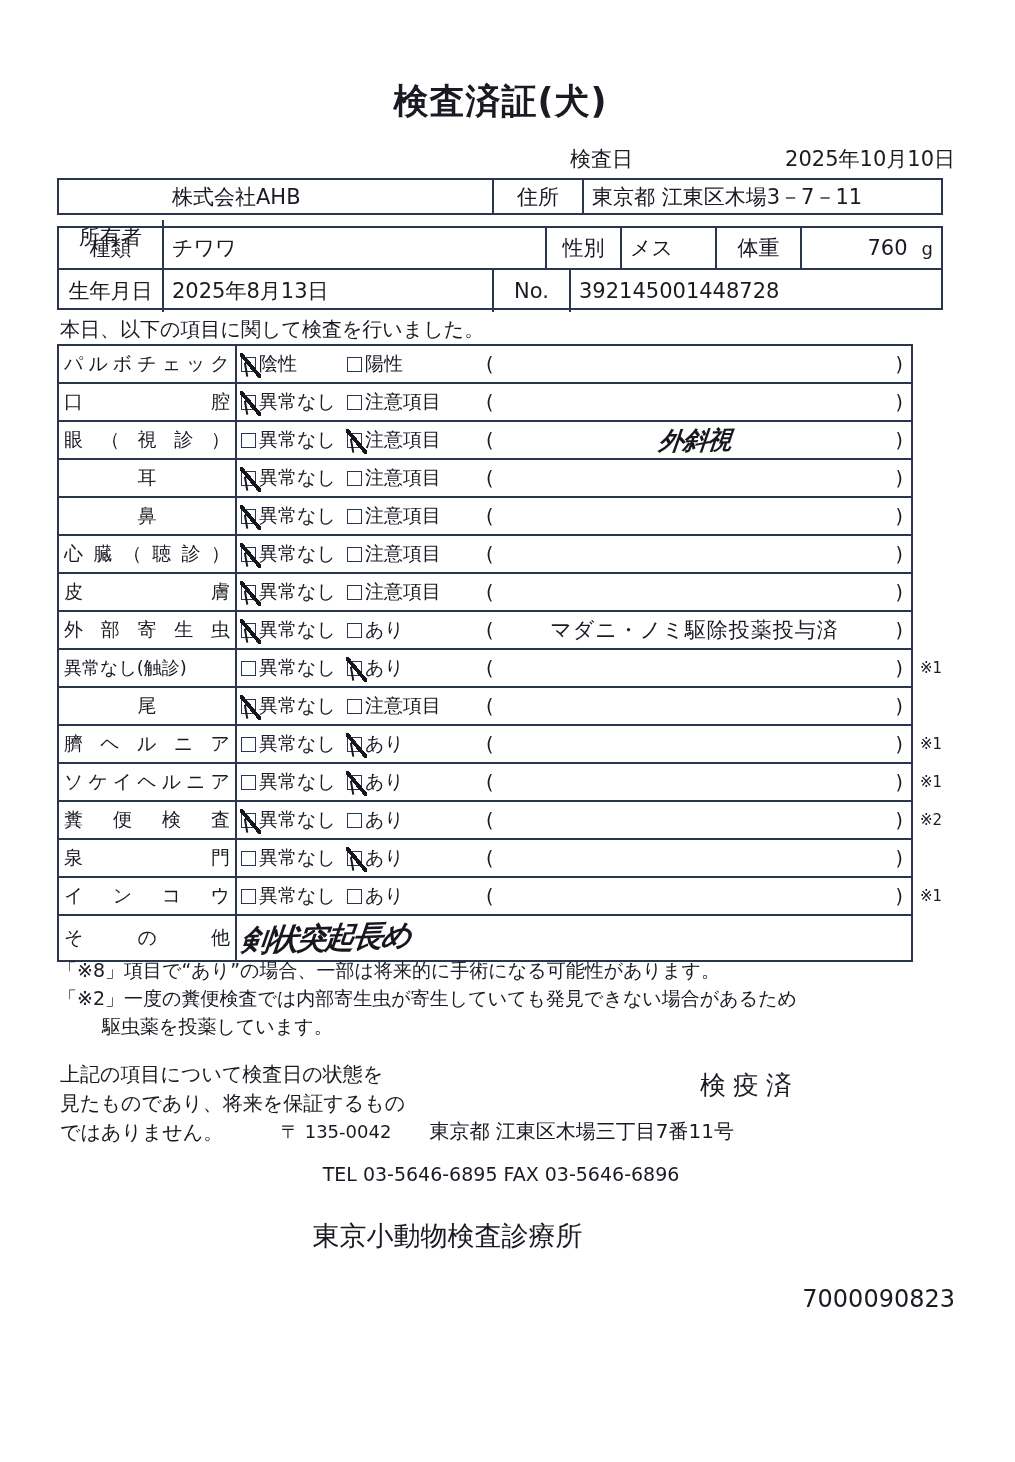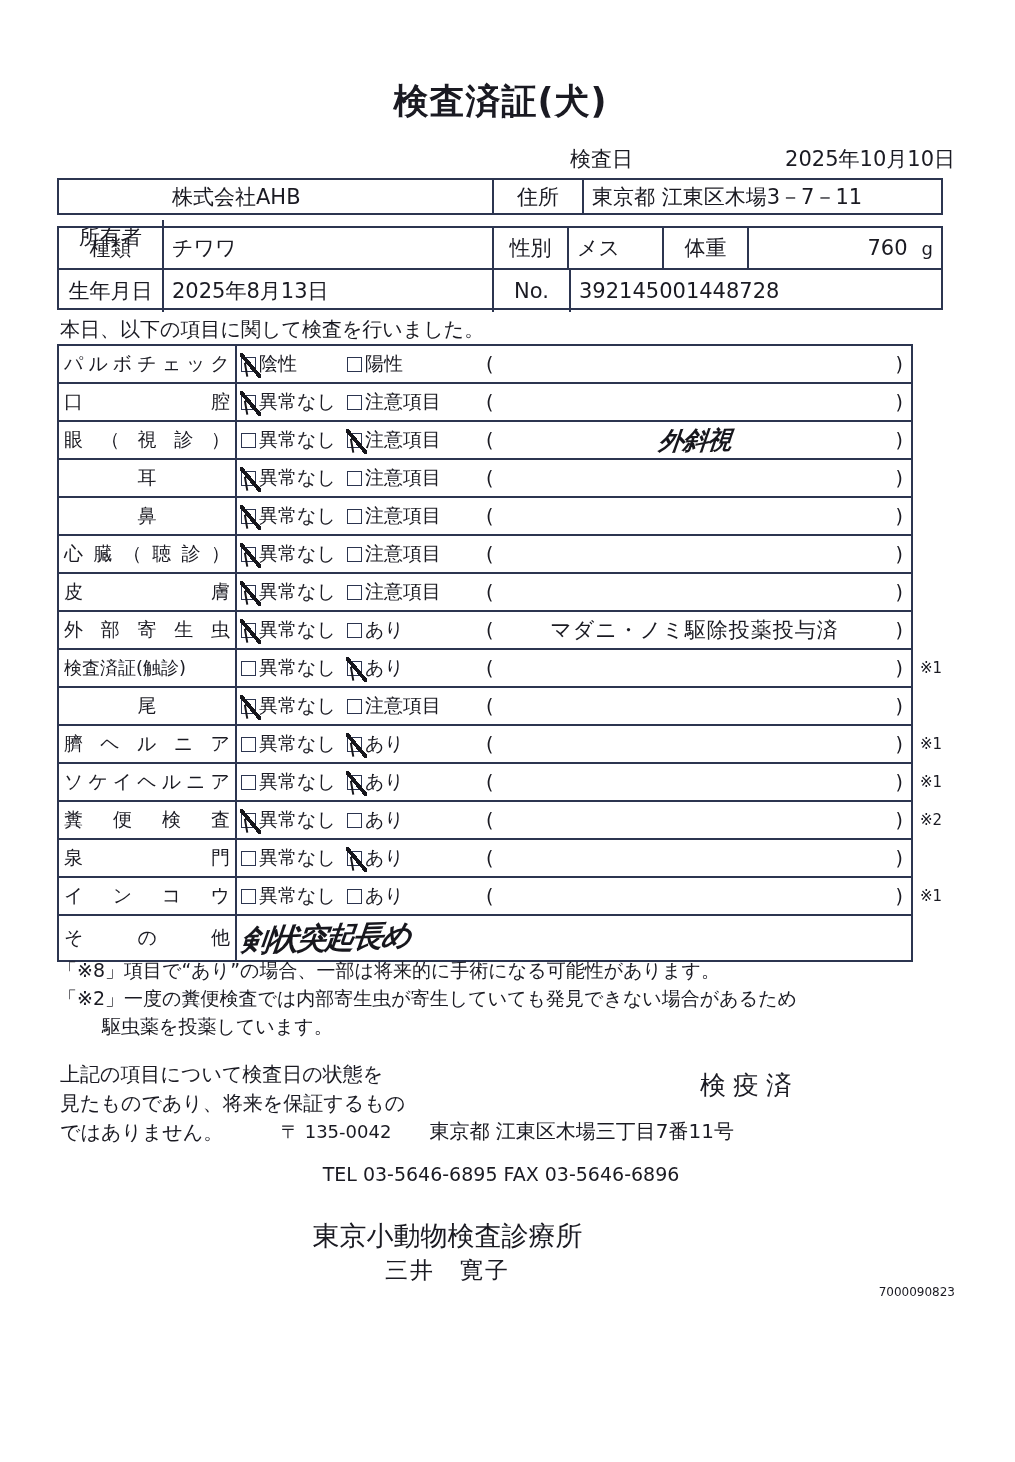--- a/index.html
+++ b/index.html
@@ -57,21 +57,21 @@
   }
   .detail-row { display:flex; height:42px;align-items:center; }
   .detail-row.top { border-bottom:2px solid #2c3550; }
   .detail-row .c {
     border-right:2px solid #2c3550;
     display:flex; align-items:center;
     font-size:21px; padding:0 8px; height:100%;
   }
   .detail-row .c:last-child { border-right:none; }
   .w-kind-lbl { width:105px; justify-content:center; }
-  .w-kind-val { width:330px;font-family:Liberation Mono, monospace; }
+  .w-kind-val { width:383px;font-family:Liberation Mono, monospace; }
   .w-sex-lbl  { width:75px; justify-content:center; }
   .w-sex-val  { width:95px; }
   .w-wt-lbl   { width:85px; justify-content:center; }
   .w-wt-val   { flex:1; justify-content:flex-end; gap:14px; padding-right:16px; }
   .w-wt-val .unit { font-size:18px; }
   .w-bd-lbl   { width:105px; justify-content:center; }
   .w-bd-val   { width:330px; }
   .w-no-lbl   { width:75px; justify-content:center; border-right:none !important; }
   .w-no-val   { flex:1; border-left:2px solid #2c3550; }
 
@@ -215,21 +215,21 @@
     padding-right:120px;
   }
   .vet-name {
     position:absolute; left:0; top:1255px; width:1015px;
     text-align:center; font-size:23px;
     padding-right:120px;
     letter-spacing:2px;
   }
   .serial {
     position:absolute; right:60px; top:1285px;
-    font-size:12px;
+    font-size:24px;
   }
 </style>
 </head>
 <body>
 
 <div class="page">
 
   <div class="doc-title">検査済証(犬)</div>
 
   <div class="date-line">
@@ -443,21 +443,21 @@
           </div>
           <span class="paren-l">(</span>
           <div class="note-area">
             <span class="note-print">マダニ・ノミ駆除投薬投与済</span>
           </div>
           <span class="paren-r">)</span>
         </div>
       </div>
       <div class="check-row">
         <div class="cell-label">
-          <span class="spread tight">検査済証(触診)</span>
+          <span class="spread tight">異常なし(触診)</span>
         </div>
         <div class="cell-opts">
           <div class="opt opt1">
             <span class="box"></span>
             <span>異常なし</span>
           </div>
           <div class="opt opt2">
             <span class="box checked"></span>
             <span>あり</span>
           </div>
@@ -629,21 +629,20 @@
 
   <div class="stamp">検疫済</div>
 
   <div class="addr-line">
     <span class="zip">〒 135-0042</span>
     &nbsp;&nbsp;&nbsp;&nbsp;
     <span>東京都 江東区木場三丁目7番11号</span>
   </div>
   <div class="tel-line">TEL 03-5646-6895  FAX 03-5646-6896</div>
   <div class="clinic-name">東京小動物検査診療所</div>
-  <div class="vet-name">三井　寛子</div>
   <div class="serial">7000090823</div>
 
 <div class="aster" style="top: 659px;">※1</div>
     <div class="aster" style="top: 735px;">※1</div>
     <div class="aster" style="top: 773px;">※1</div>
     <div class="aster" style="top: 811px;">※2</div>
     <div class="aster" style="top: 887px;">※1</div>
   </div>
 
 </body></html>

